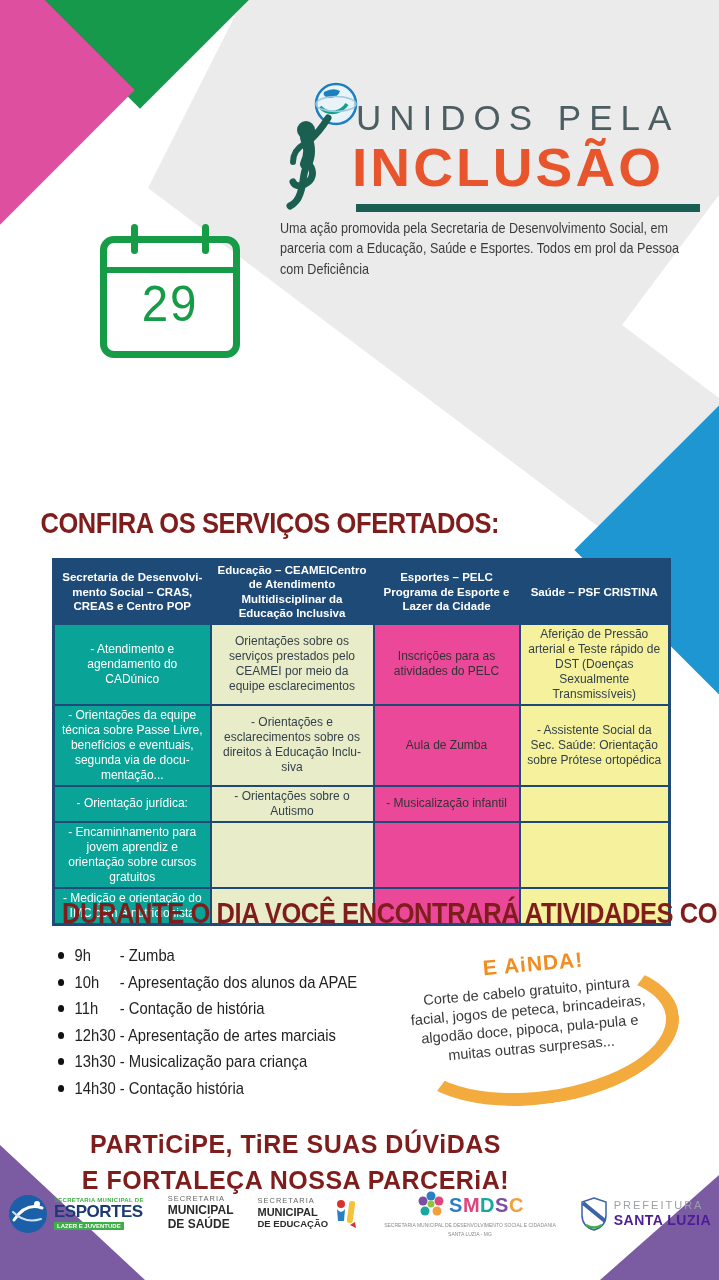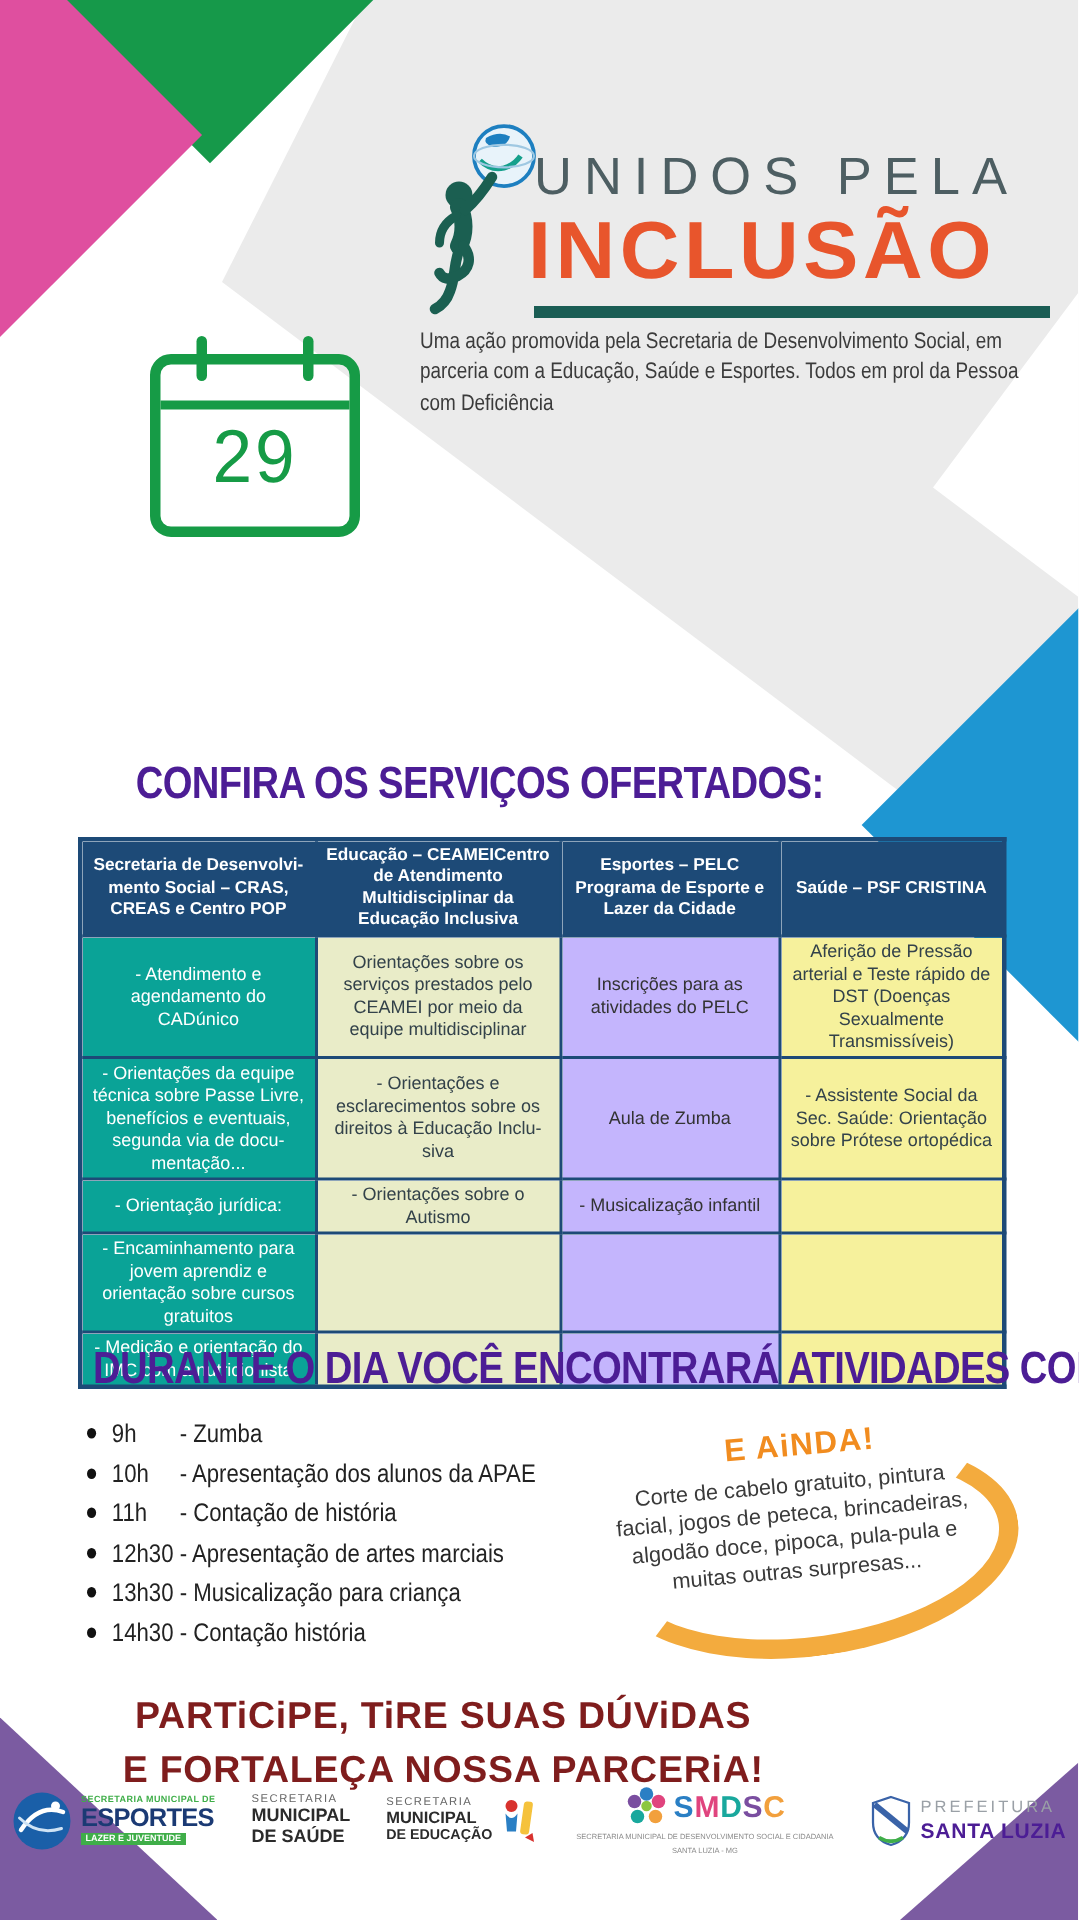--- a/index.html
+++ b/index.html
@@ -43,35 +43,35 @@
   .cal-day{position:absolute;left:0;top:32px;width:100%;text-align:center;font-size:50px;
     color:#169b46;letter-spacing:2px;transform:scaleX(0.95);}
 
   
   .event{position:absolute;left:50px;top:372px;border-left:7px solid #1b9850;padding:2px 0 2px 13px;}
   .event-inner{transform:scaleX(0.85);transform-origin:0 0;width:118%;font-size:19.5px;
     line-height:1.3;color:#2b2b2b;white-space:nowrap;}
   .event-venue{font-weight:bold;color:#0d0d0d;}
 
   
-  .sec-head{position:absolute;left:0;width:589px;text-align:right;font-size:30px;font-weight:600;
-    color:#4c1d95;}
+  .sec-head{position:absolute;left:0;width:589px;text-align:left;font-size:30px;font-weight:600;
+    color:#7f1d1d;}
   .sec-head>span{display:inline-block;transform:scaleX(0.85);white-space:nowrap;letter-spacing:-0.5px;}
   .h-services{top:506px;} .h-activities{top:896px;}
 
   
   table.services{position:absolute;left:52px;top:558px;width:616px;border-collapse:collapse;
     table-layout:fixed;}
   table.services th,table.services td{border:2px solid #1d4a77;text-align:center;vertical-align:middle;
     padding:2px 5px;line-height:1.25;overflow:hidden;}
   table.services{border:3px solid #1d4a77;}
   table.services th{background:#1d4a77;color:#fff;font-size:11.5px;font-weight:bold;height:52px;}
   td.c-social{background:#0aa397;color:#fff;font-size:12px;}
   td.c-educacao{background:#e9ecc8;color:#33424a;font-size:12px;}
-  td.c-esportes{background:#c4b5fd;color:#333;font-size:12px;}
+  td.c-esportes{background:#ec4899;color:#333;font-size:12px;}
   td.c-saude{background:#f6f19c;color:#33424a;font-size:12px;}
   tr.r1{height:58px;} tr.r2{height:66px;} tr.r3{height:24px;} tr.r4{height:50px;} tr.r5{height:28px;}
 
   
   .schedule{position:absolute;left:58px;top:946px;width:420px;transform:scaleX(0.87);
     transform-origin:0 0;}
   .sched-row{display:flex;align-items:flex-start;margin-bottom:6.5px;}
   .bullet{width:7px;height:7px;border-radius:50%;background:#111;margin:6px 12px 0 0;flex:none;}
   .sched-time{width:52px;font-size:17px;color:#222;flex:none;}
   .sched-act{font-size:17px;color:#222;}
@@ -166,21 +166,21 @@
         </colgroup>
       <tbody>
           <tr>
         <th>Secretaria de Desenvolvi-mento Social – CRAS, CREAS e Centro POP</th>
         <th>Educação – CEAMEICentro de Atendimento Multidisciplinar da Educação Inclusiva</th>
         <th>Esportes – PELC Programa de Esporte e Lazer da Cidade</th>
         <th>Saúde – PSF CRISTINA</th>
       </tr>
       <tr class="r1">
         <td class="c-social">- Atendimento e agendamento do CADúnico</td>
-        <td class="c-educacao">Orientações sobre os serviços prestados pelo CEAMEI por meio da equipe multidisciplinar</td>
+        <td class="c-educacao">Orientações sobre os serviços prestados pelo CEAMEI por meio da equipe esclarecimentos</td>
         <td class="c-esportes">Inscrições para as atividades do PELC</td>
         <td class="c-saude">Aferição de Pressão arterial e Teste rápido de DST (Doenças Sexualmente Transmissíveis)</td>
       </tr>
       <tr class="r2">
         <td class="c-social">- Orientações da equipe técnica sobre Passe Livre, benefícios e eventuais, segunda via de docu-mentação...</td>
         <td class="c-educacao">- Orientações e esclarecimentos sobre os direitos à Educação Inclu-siva</td>
         <td class="c-esportes">Aula de Zumba</td>
         <td class="c-saude">- Assistente Social da Sec. Saúde: Orientação sobre Prótese ortopédica</td>
       </tr>
       <tr class="r3">

